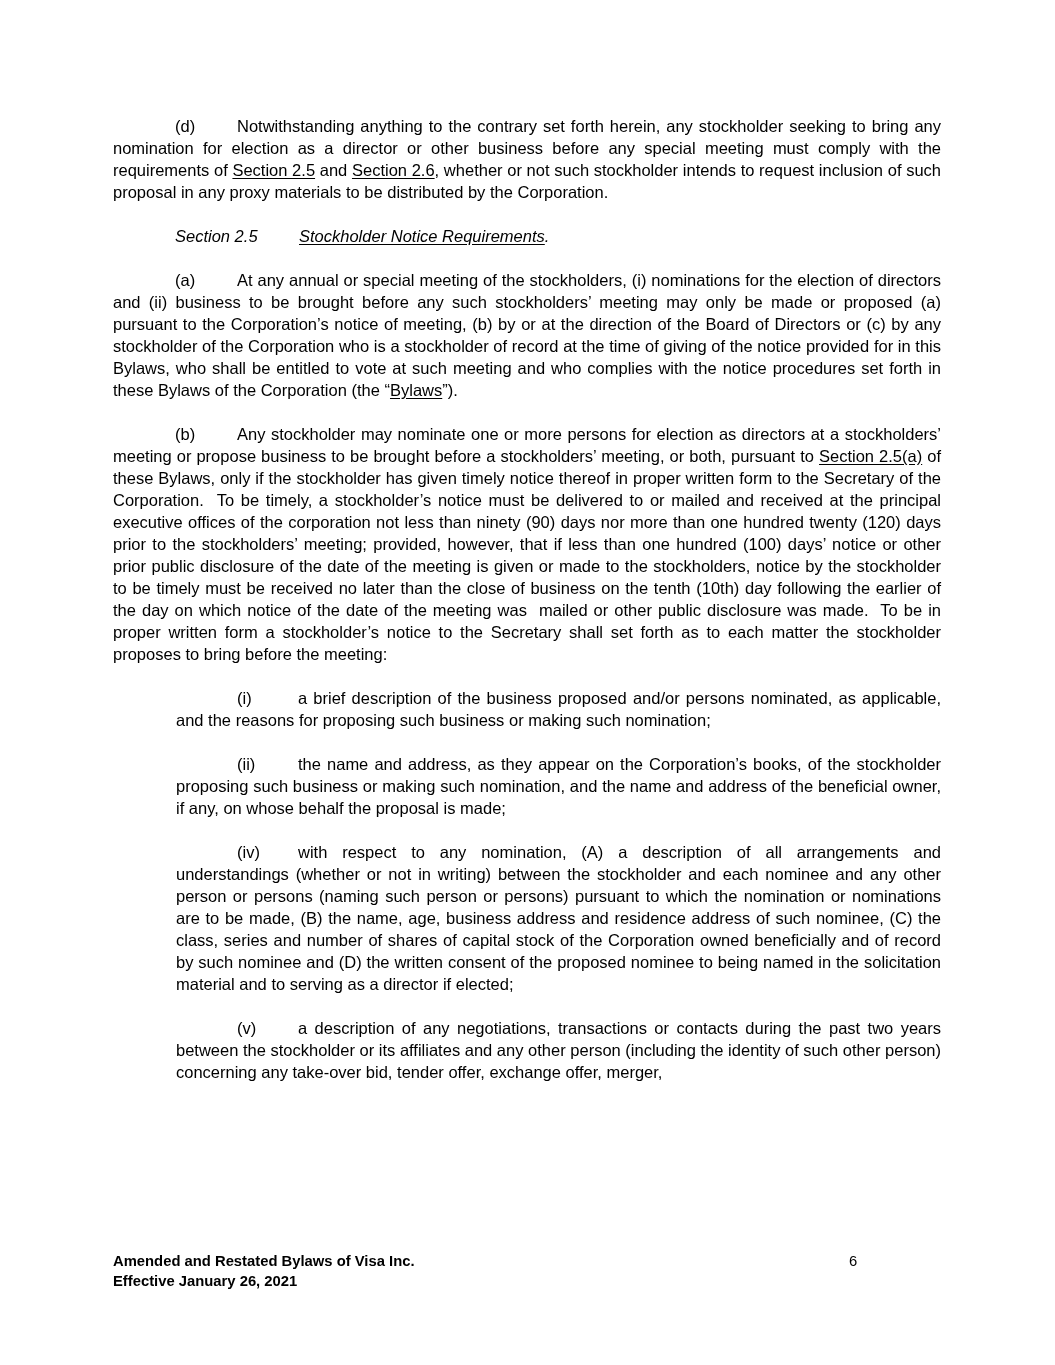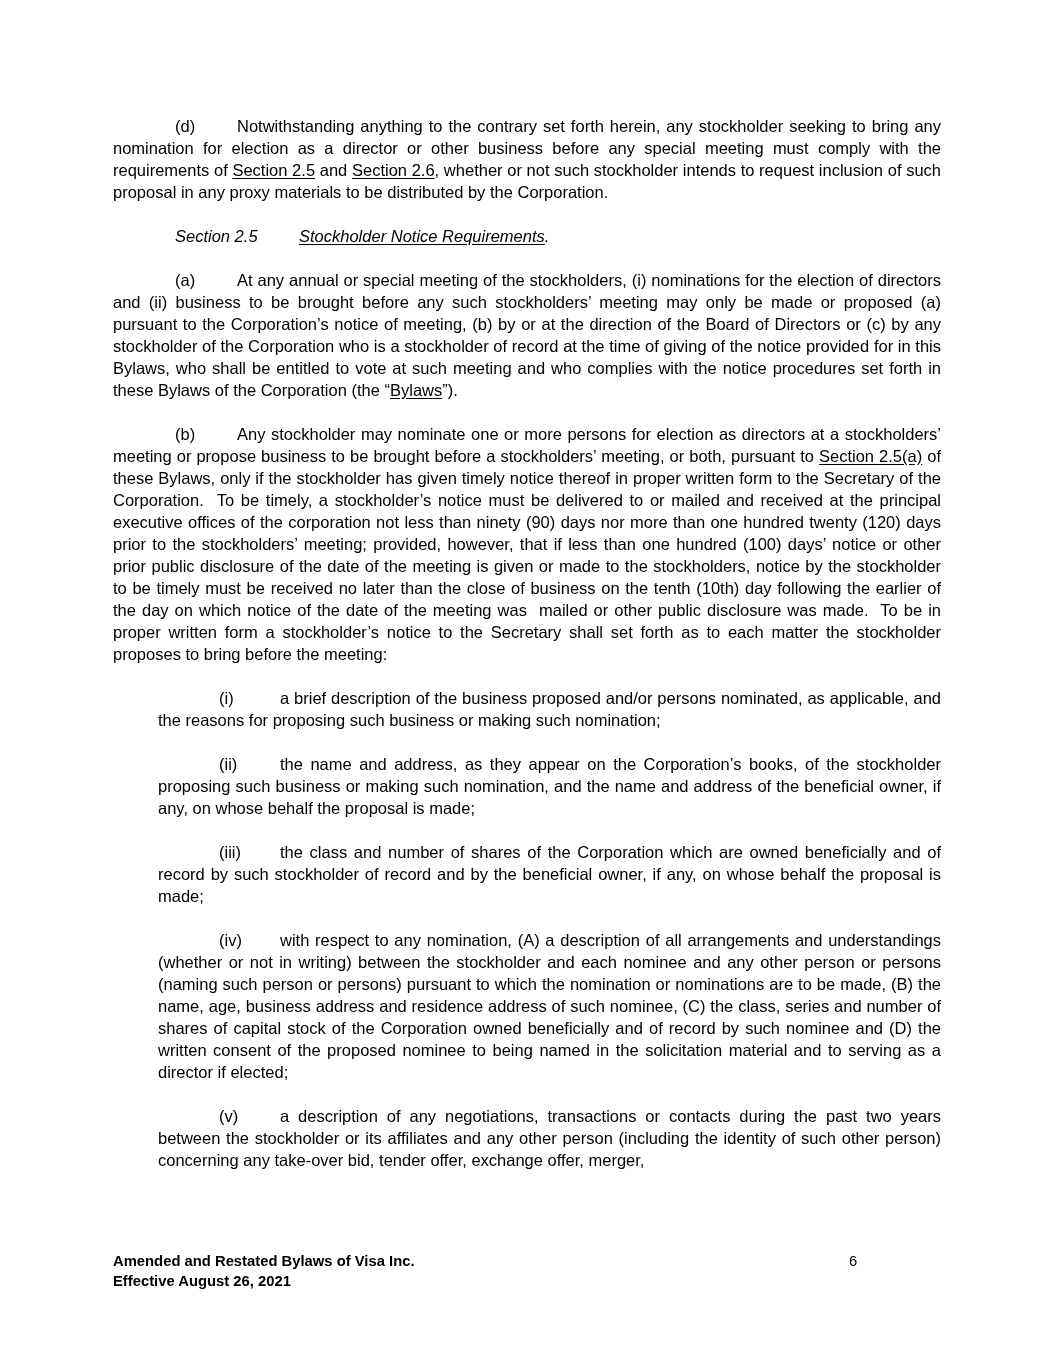--- a/index.html
+++ b/index.html
@@ -29,21 +29,21 @@
       font-size: 16.5px;
       line-height: 22px;
       text-align: justify;
       color: #000000;
     }
     .para .tab-label { display: inline-block; text-indent: 0; }
     .para.body    { text-indent: 62px; }
     .para.body .tab-label    { width: 62px; }
     .para.heading { text-indent: 62px; text-align: left; font-style: italic; }
     .para.heading .tab-label { width: 124px; }
-    .para.item    { margin-left: 45px; text-indent: 61px; }
+    .para.item    { margin-left: 63px; text-indent: 61px; }
     .para.item .tab-label    { width: 61px; }
     .u { text-decoration: underline; text-underline-offset: 2px; }
     .footer {
       position: absolute;
       left: 113px;
       top: 1251px;
       font-size: 14.8px;
       line-height: 20px;
       text-align: left;
       color: #000000;
@@ -62,24 +62,23 @@
 <body>
 
 <div class="page">
   <div class="content">
       <p class="para body"><span class="tab-label">(d)</span><span>Notwithstanding anything to the contrary set forth herein, any stockholder seeking to bring any nomination for election as a director or other business before any special meeting must comply with the requirements of </span><span class="u">Section 2.5</span><span> and </span><span class="u">Section 2.6</span><span>, whether or not such stockholder intends to request inclusion of such proposal in any proxy materials to be distributed by the Corporation.</span></p>
       <p class="para heading"><span class="tab-label">Section 2.5</span><span class="u">Stockholder Notice Requirements</span><span>.</span></p>
       <p class="para body"><span class="tab-label">(a)</span><span>At any annual or special meeting of the stockholders, (i) nominations for the election of directors and (ii) business to be brought before any such stockholders’ meeting may only be made or proposed (a) pursuant to the Corporation’s notice of meeting, (b) by or at the direction of the Board of Directors or (c) by any stockholder of the Corporation who is a stockholder of record at the time of giving of the notice provided for in this Bylaws, who shall be entitled to vote at such meeting and who complies with the notice procedures set forth in these Bylaws of the Corporation (the “</span><span class="u">Bylaws</span><span>”).</span></p>
       <p class="para body"><span class="tab-label">(b)</span><span>Any stockholder may nominate one or more persons for election as directors at a stockholders’ meeting or propose business to be brought before a stockholders’ meeting, or both, pursuant to </span><span class="u">Section 2.5(a)</span><span> of these Bylaws, only if the stockholder has given timely notice thereof in proper written form to the Secretary of the Corporation.&nbsp; To be timely, a stockholder’s notice must be delivered to or mailed and received at the principal executive offices of the corporation not less than ninety (90) days nor more than one hundred twenty (120) days prior to the stockholders’ meeting; provided, however, that if less than one hundred (100) days’ notice or other prior public disclosure of the date of the meeting is given or made to the stockholders, notice by the stockholder to be timely must be received no later than the close of business on the tenth (10th) day following the earlier of the day on which notice of the date of the meeting was&nbsp; mailed or other public disclosure was made.&nbsp; To be in proper written form a stockholder’s notice to the Secretary shall set forth as to each matter the stockholder proposes to bring before the meeting:</span></p>
       <p class="para item"><span class="tab-label">(i)</span><span>a brief description of the business proposed and/or persons nominated, as applicable, and the reasons for proposing such business or making such nomination;</span></p>
       <p class="para item"><span class="tab-label">(ii)</span><span>the name and address, as they appear on the Corporation’s books, of the stockholder proposing such business or making such nomination, and the name and address of the beneficial owner, if any, on whose behalf the proposal is made;</span></p>
-      <p class="para item"><span class="tab-label">(iii)</span><span>the class and number of shares of the Corporation which are owned beneficially and of record by such stockholder of record and by the beneficial owner, if any, on whose behalf the proposal is made;</span></p>
       <p class="para item"><span class="tab-label">(iv)</span><span>with respect to any nomination, (A) a description of all arrangements and understandings (whether or not in writing) between the stockholder and each nominee and any other person or persons (naming such person or persons) pursuant to which the nomination or nominations are to be made, (B) the name, age, business address and residence address of such nominee, (C) the class, series and number of shares of capital stock of the Corporation owned beneficially and of record by such nominee and (D) the written consent of the proposed nominee to being named in the solicitation material and to serving as a director if elected;</span></p>
       <p class="para item"><span class="tab-label">(v)</span><span>a description of any negotiations, transactions or contacts during the past two years between the stockholder or its affiliates and any other person (including the identity of such other person) concerning any take-over bid, tender offer, exchange offer, merger,</span></p>
     </div>
 
   <div class="footer">
     <div>Amended and Restated Bylaws of Visa Inc.</div>
-    <div>Effective August 26, 2021</div>
+    <div>Effective January 26, 2021</div>
   </div>
 
   <div class="page-number">6</div>
 </div>
 
 </body></html>

